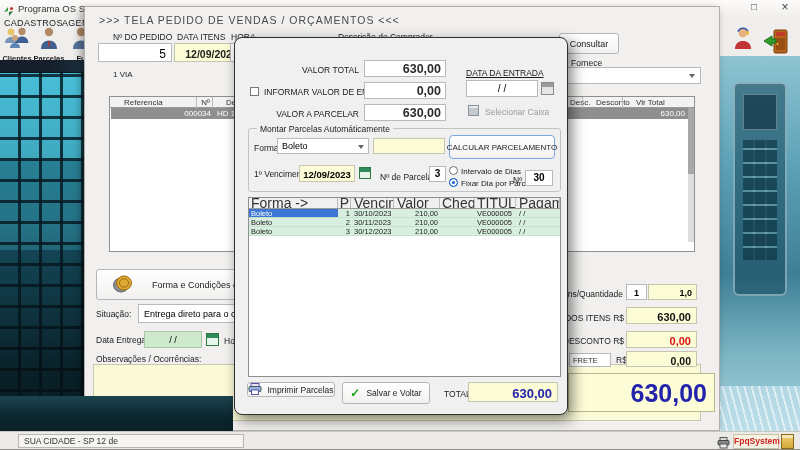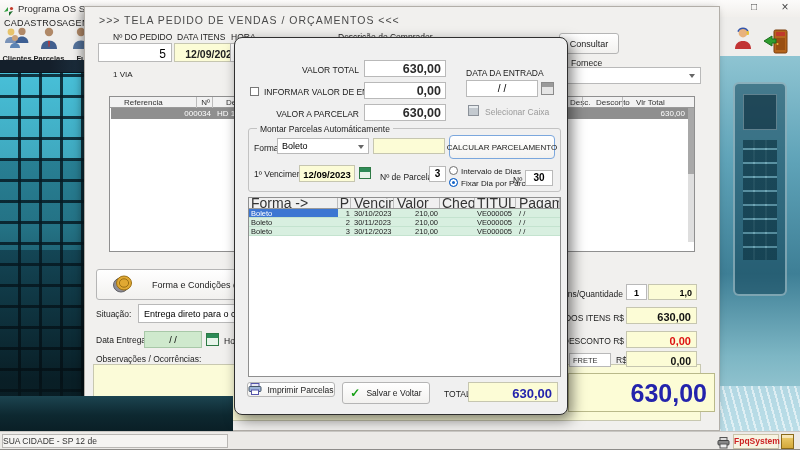--- a/index.html
+++ b/index.html
@@ -69,21 +69,21 @@
   .pc1 { width:13px; text-align:right; padding-right:1px; }
   .pc2 { width:43px; padding-left:3px; }
   .pc3 { width:46px; text-align:right; padding-right:2px; }
   .pc4 { width:35px; padding-left:2px; }
   .pc5 { width:41px; padding-left:2px; }
   .pc6 { flex:1; padding-left:3px; }
   .phead .pc3 { text-align:left; padding-left:3px; }
   .prow.sel .pc0 { background:#3c76d2; color:#fff; }
   
   .statusbar { position:absolute; left:0; top:431px; width:800px; height:19px; background:#eceae7; border-top:1px solid #c8c6c2; border-bottom:1px solid #8e8c89; z-index:30; }
-  .spanel { position:absolute; left:2px; top:2px; width:226px; height:14px; background:#f5f4f2; border:1px solid #b9b7b4; font-size:8.5px; color:#333; line-height:13px; white-space:nowrap; overflow:hidden; }
+  .spanel { position:absolute; left:18px; top:2px; width:226px; height:14px; background:#f5f4f2; border:1px solid #b9b7b4; font-size:8.5px; color:#333; line-height:13px; padding-left:5px; white-space:nowrap; overflow:hidden; }
   .brand { position:absolute; left:733px; top:2px; width:46px; height:15px; background:#f7f3e2; border:1px solid #c9c2a8; font-size:8.5px; font-weight:bold; color:#cc2222; text-align:center; line-height:13px; }
 </style>
 </head>
 <body>
 
 <div class="screen">
 
   <div class="titlebar">
     <span class="abs" style="left:3px;top:3px;width:11px;height:11px;">
       <svg width="11" height="11" viewBox="0 0 11 11">
@@ -253,21 +253,21 @@
 
     <div class="ybox money" style="left:483px;top:366px;width:147px;height:39px;font-size:25px;padding:5px 7px 0 0;color:#2323ac;border-color:#b9b98a;">630,00</div>
   </div>
 
   <div class="decor-dark"></div>
 
   <div class="dialog">
 
     <span class="dlbl" style="left:18px;top:27px;width:106px;text-align:right;">VALOR TOTAL</span>
     <div class="dbox money" style="left:129px;top:22px;width:82px;height:17px;padding:1px 4px 0 0;color:#2b2b2b;">630,00</div>
-    <span class="dlbl" style="left:231px;top:30px;">DATA DA ENTRADA</span>
+    <span class="dlbl" style="left:231px;top:30px;text-decoration:underline;">DATA DA ENTRADA</span>
 
     <span class="abs" style="left:15px;top:49px;width:9px;height:9px;background:#fff;border:1px solid #777;"></span>
     <span class="dlbl" style="left:29px;top:49px;">INFORMAR VALOR DE ENTRADA</span>
     <div class="dbox money" style="left:129px;top:44px;width:82px;height:17px;padding:1px 4px 0 0;color:#2b2b2b;">0,00</div>
     <div class="dbox" style="left:231px;top:42px;width:72px;height:17px;font-size:10px;text-align:center;padding-top:2px;">/ /</div>
     <span class="cal gray" style="left:306px;top:44px;"></span>
 
     <span class="dlbl" style="left:18px;top:71px;width:106px;text-align:right;">VALOR A PARCELAR</span>
     <div class="dbox money" style="left:129px;top:66px;width:82px;height:17px;padding:1px 4px 0 0;color:#2b2b2b;">630,00</div>
     <span class="abs" style="left:233px;top:67px;width:11px;height:11px;background:#c3c9cf;border:1px solid #8a9098;box-shadow:inset 0 2px 0 #e8ecef;"></span>

